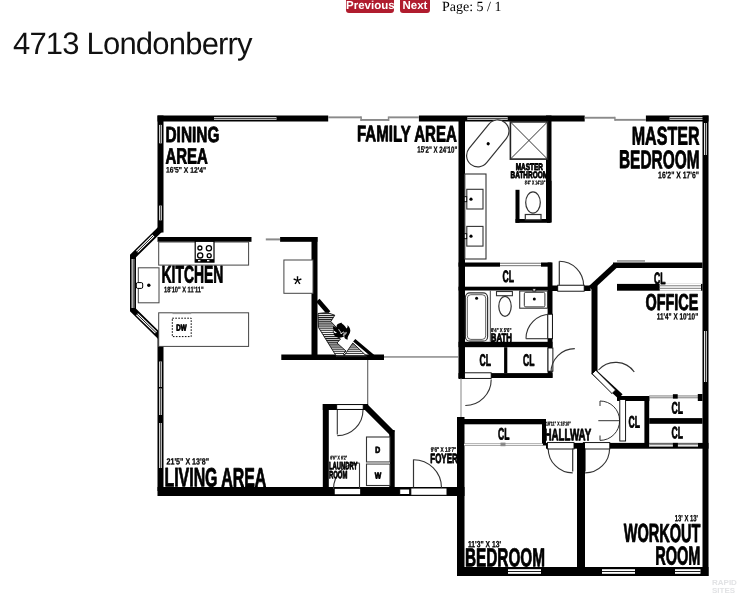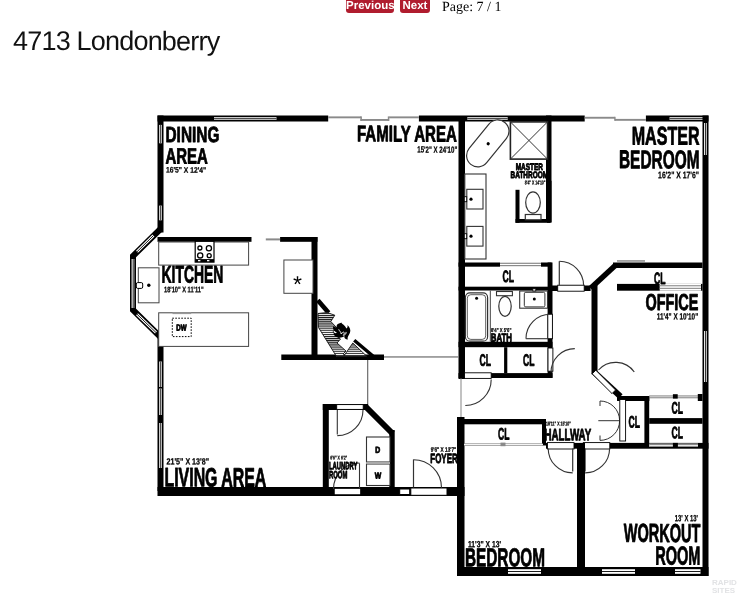--- a/index.html
+++ b/index.html
@@ -1,34 +1,34 @@
 <!DOCTYPE html>
 <html><head>
 <meta charset="utf-8">
 <style>
   html,body{margin:0;padding:0;background:#fff;width:754px;height:600px;overflow:hidden;-webkit-font-smoothing:antialiased;}
   *{-webkit-font-smoothing:antialiased;}
   .btn{position:absolute;background:#b01c2e;transform:rotate(0.05deg);color:#fff;font-family:"Liberation Sans",sans-serif;
        font-weight:bold;font-size:11.5px;text-align:center;border-radius:3px;line-height:29px;height:22px;top:-9px;}
   #pagetxt{position:absolute;left:442px;top:-1px;transform:rotate(0.05deg);font-family:"Liberation Serif",serif;font-size:14px;color:#000;}
-  #title{position:absolute;left:13px;top:26px;transform:rotate(0.05deg);transform-origin:0 0;font-family:"Liberation Sans",sans-serif;font-size:27px;
+  #title{position:absolute;left:13px;top:26px;transform:rotate(0.05deg);transform-origin:0 0;font-family:"Liberation Sans",sans-serif;font-size:31px;
          letter-spacing:-0.8px;color:#111;}
   svg{position:absolute;left:0;top:0;}
   text{font-family:"Liberation Sans",sans-serif;fill:#000;}
   .rm{font-weight:bold;stroke:#000;stroke-width:0.85px;paint-order:stroke;stroke-linejoin:round;}
   .dm{font-weight:bold;stroke:#000;stroke-width:0.25px;paint-order:stroke;}
 </style>
 </head>
 <body>
 
 <div class="btn" style="left:346px;width:48px;">Previous</div>
 
 <div class="btn" style="left:400px;width:30px;">Next</div>
 
-<div id="pagetxt">Page: 7 / 1</div>
+<div id="pagetxt">Page: 5 / 1</div>
 
 <div id="title">4713 Londonberry</div>
 <svg width="754" height="600" viewBox="0 0 754 600">
 <defs>
 <pattern id="hatch" width="3" height="2.1" patternUnits="userSpaceOnUse">
   <rect width="3" height="2.1" fill="#fff"></rect>
   <rect width="3" height="1.1" fill="#111"></rect>
 </pattern>
 </defs>
 <g id="plan">

